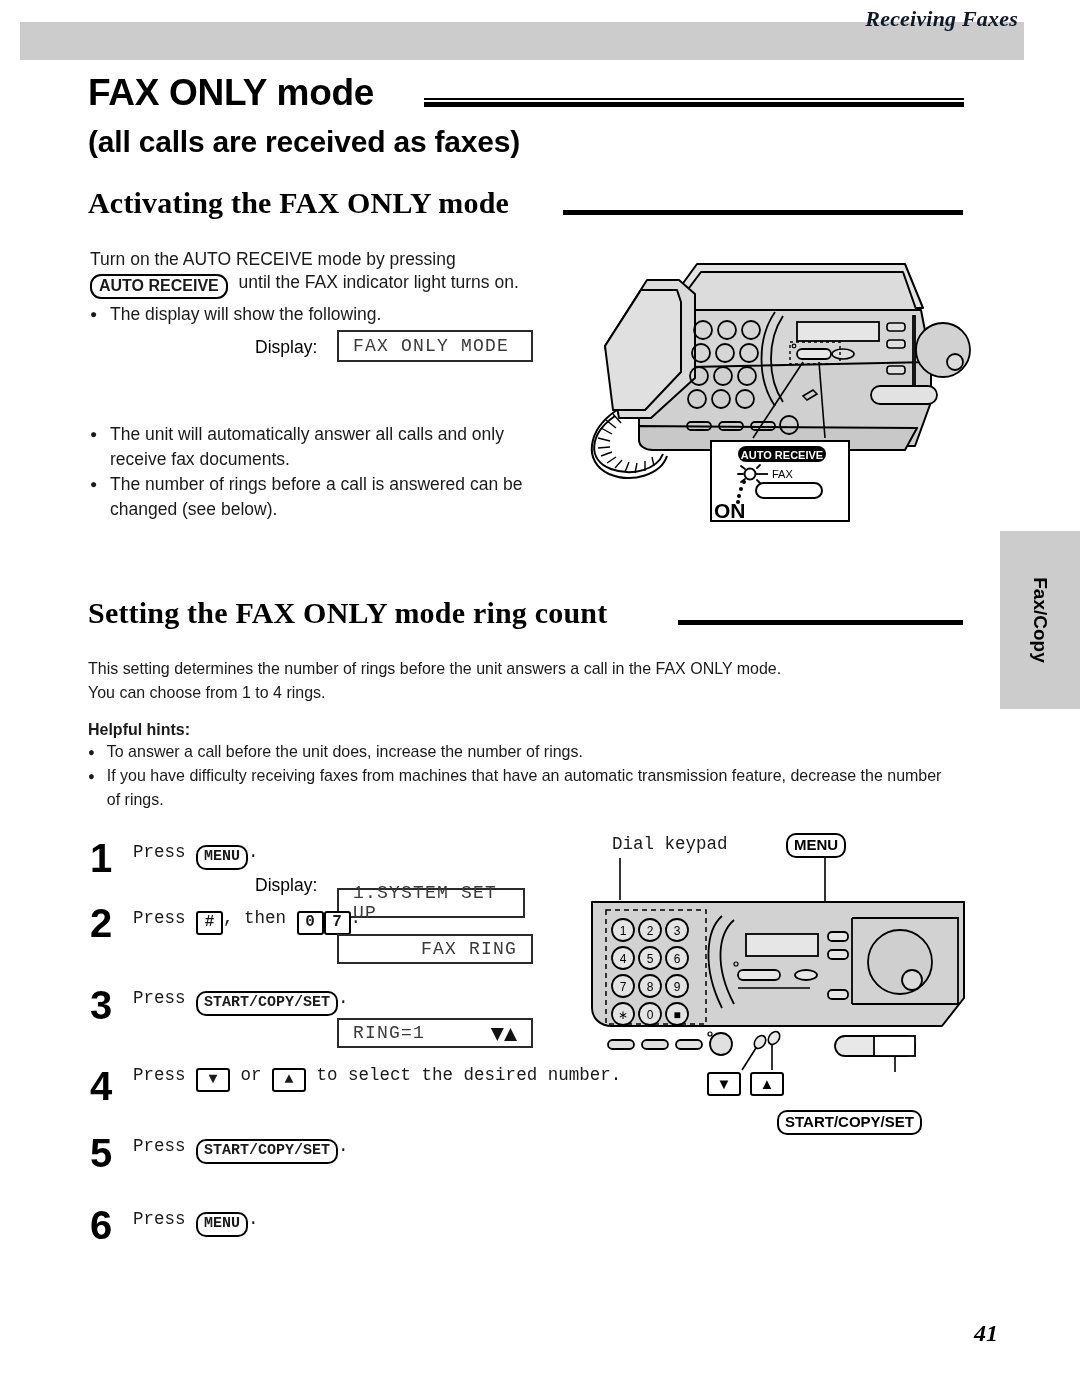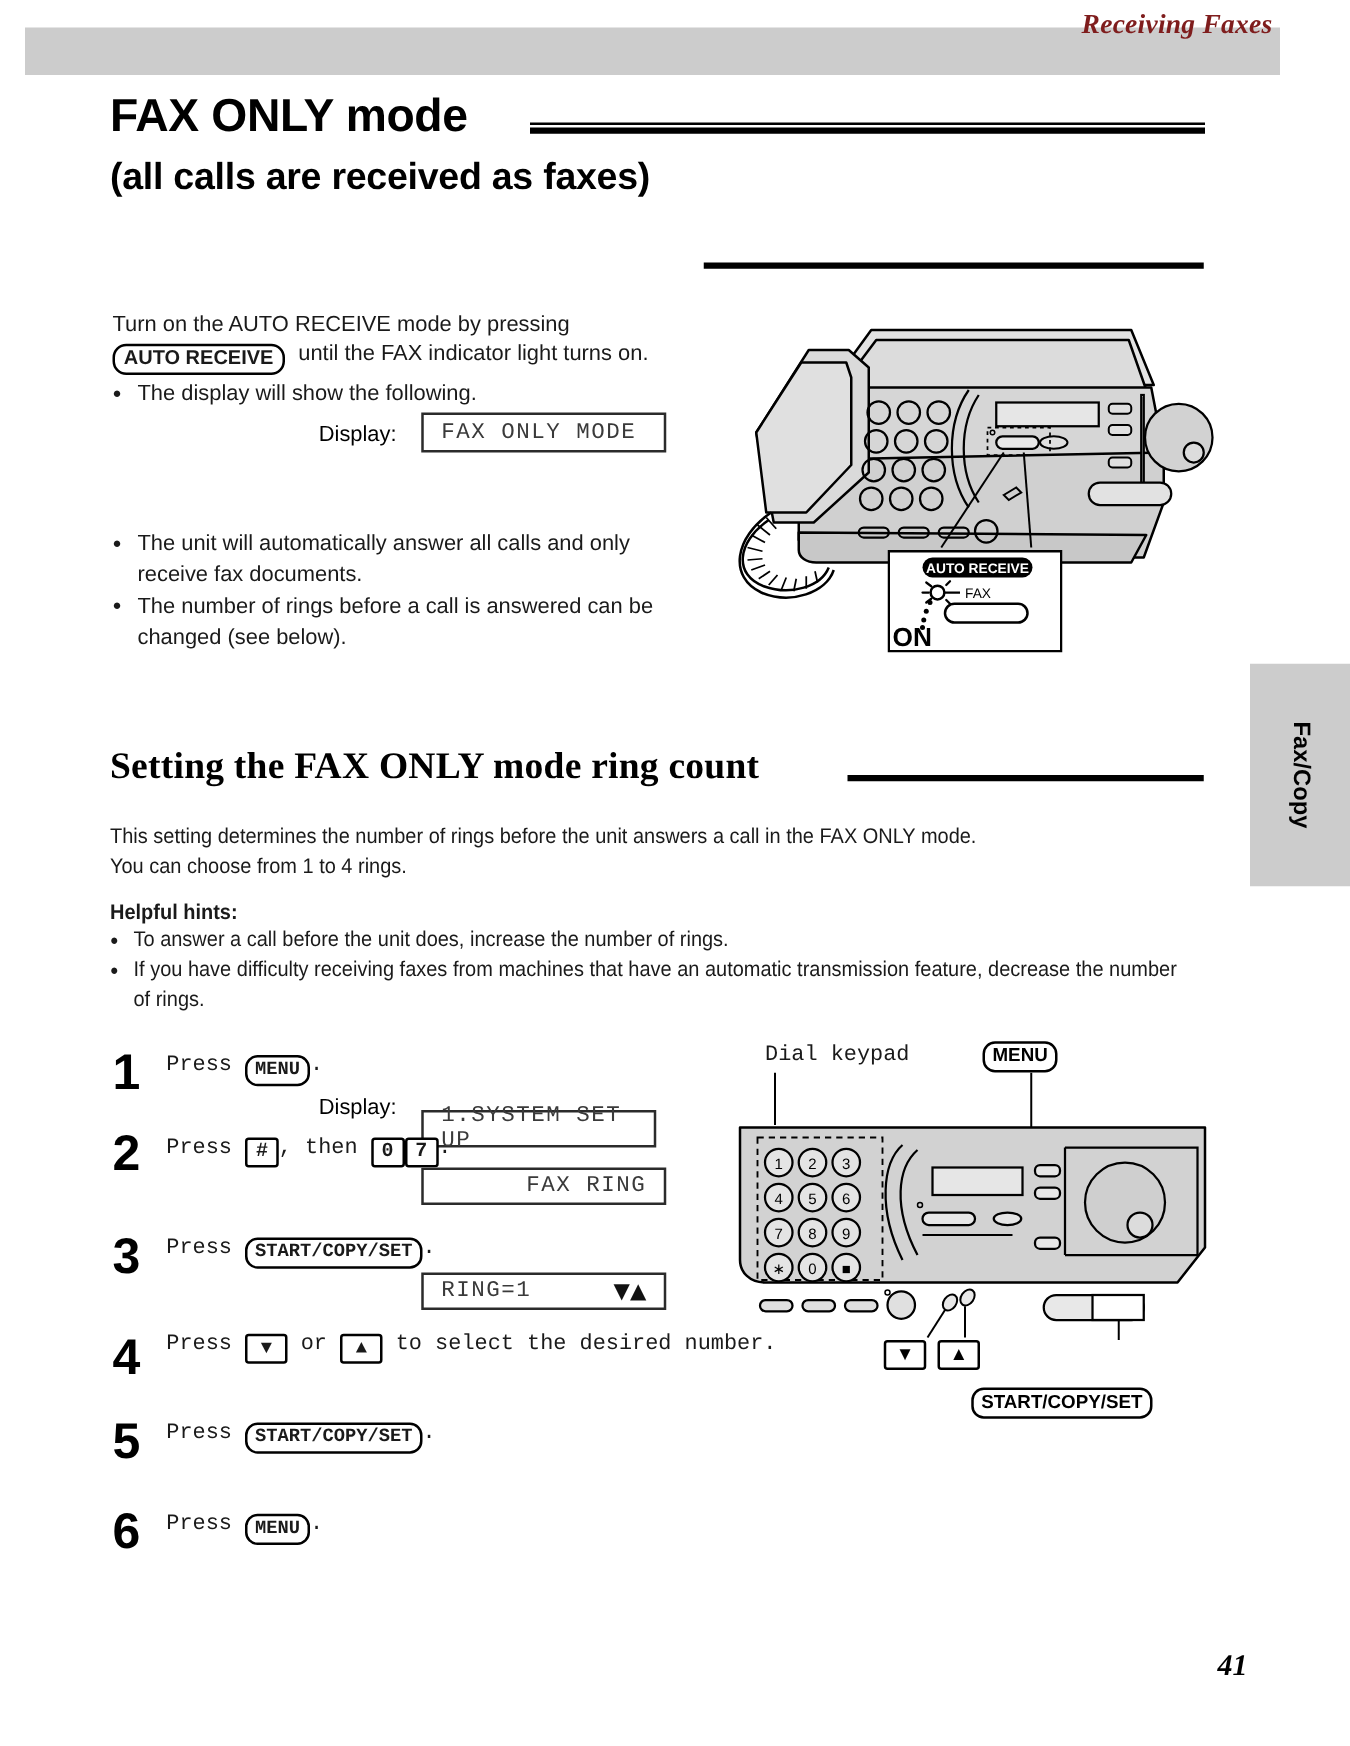--- a/index.html
+++ b/index.html
@@ -31,21 +31,21 @@
   }
   .headbar-title {
     position: absolute;
     right: 62px;
     top: 6px;
     font-family: "Liberation Serif", serif;
     font-style: italic;
     font-weight: bold;
     font-size: 22px;
     letter-spacing: .2px;
-    color: #7f1d1d;
+    color: #0f172a;
   }
 
   
   .h1 {
     position: absolute;
     left: 88px;
     top: 72px;
     font-family: "Liberation Sans", sans-serif;
     font-weight: bold;
     font-size: 37px;
@@ -262,20 +262,21 @@
   <div class="headbar"></div>
   <div class="headbar-title">Receiving Faxes</div>
 
   <div class="h1">FAX ONLY mode</div>
   <div class="h1rule">
     <i class="r1"></i>
       <i class="r2"></i>
   </div>
   <div class="h1b">(all calls are received as faxes)</div>
 
+  <div class="h2" style="left:88px; top:186px;">Activating the FAX ONLY mode</div>
   <div class="h2rule" style="left:563px; top:210px; width:400px;"></div>
 
   <div class="txt narrow" style="left:90px; top:247px;">Turn on the AUTO RECEIVE mode by pressing</div>
 
   <div class="txt" style="left:90px; top:270px; width:470px;">
     <span class="keypill">AUTO RECEIVE</span>
     <span style="margin-left:6px;">until the FAX indicator light turns on.</span>
   </div>
 
   <div class="bullet" style="left:90px; top:302px; width:460px;">The display will show the following.</div>

